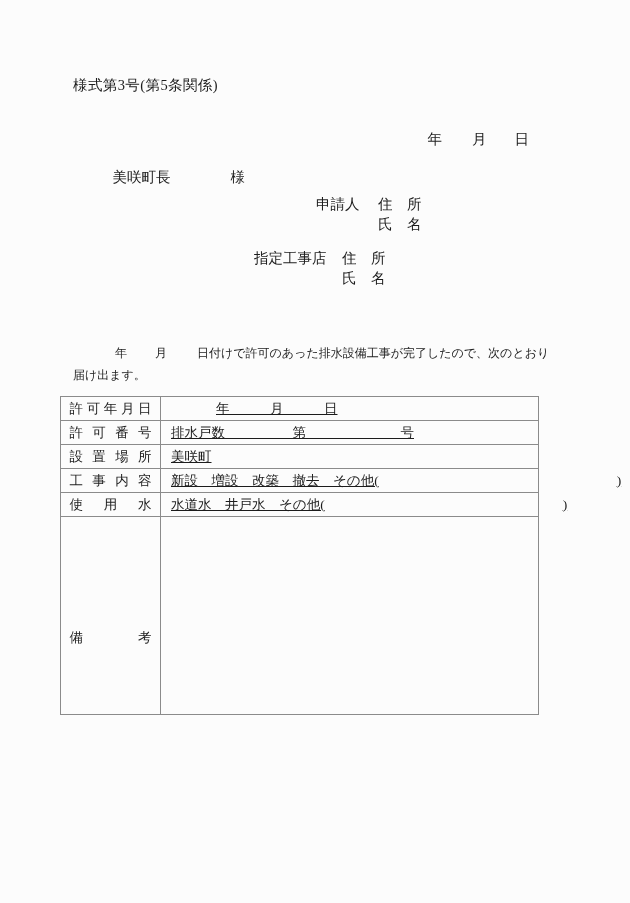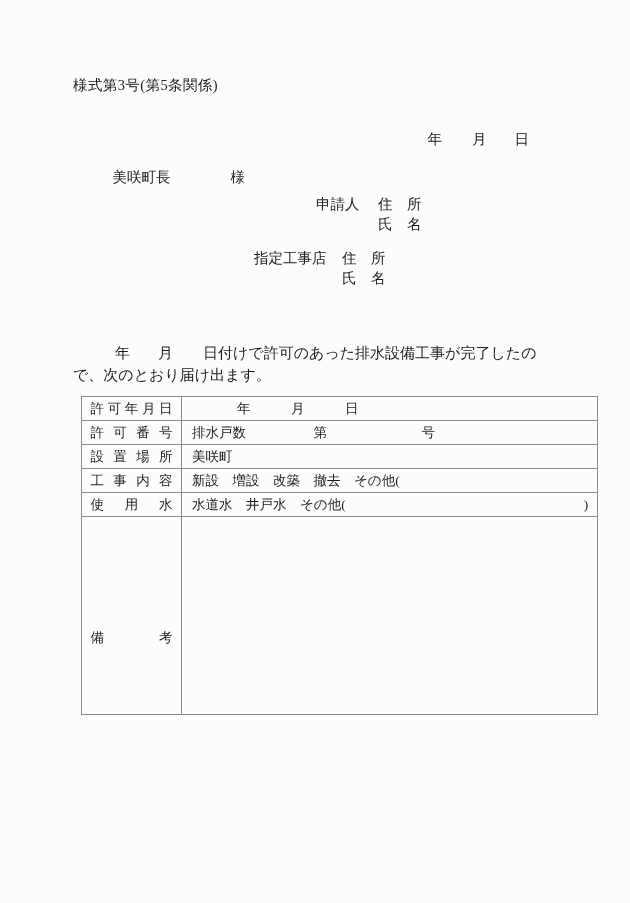--- a/index.html
+++ b/index.html
@@ -81,37 +81,38 @@
     font-size: 15px;
     letter-spacing: 1px;
   }
 
   
   .body-para {
     position: absolute;
     left: 73px;
     top: 342px;
     width: 484px;
-    font-size: 15px;
+    font-size: 12px;
     line-height: 22px;
     white-space: normal;
   }
   .body-para .indent { display: inline-block; width: 42px; }
   .body-para .pgap-a { display: inline-block; width: 28px; }
   .body-para .pgap-b { display: inline-block; width: 30px; }
 
   
   .form-table {
     position: absolute;
-    left: 81px;
+    left: 60px;
     top: 396px;
-    width: 517px;
+    width: 479px;
     border-collapse: collapse;
     table-layout: fixed;
     font-size: 13.5px;
+    text-decoration: underline;
   }
   .form-table td {
     border: 1px solid #8b8b8b;
     padding: 0;
     vertical-align: middle;
   }
   .form-table .lbl {
     width: 99px;
     height: 23px;
     text-align: center;

